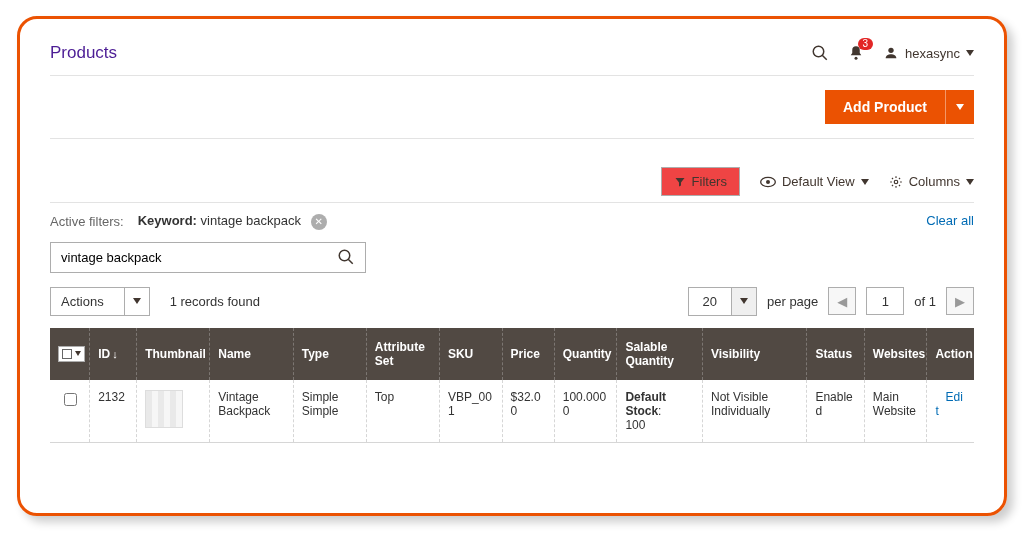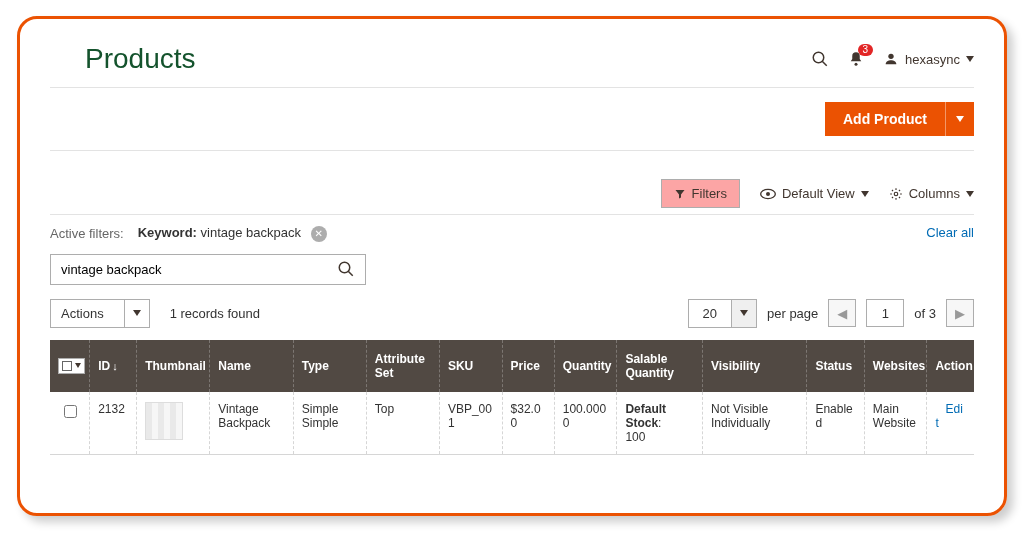--- a/index.html
+++ b/index.html
@@ -23,24 +23,23 @@
     overflow: hidden;
   }
   
   .hdr {
     display: flex;
     align-items: center;
     justify-content: space-between;
     margin-bottom: 12px;
   }
   .page-title {
-    font-size: 28px;
+    font-size: 17px;
     font-weight: 400;
-    color: #14532d;
-    margin-left: 35px;
+    color: #4c1d95;
   }
   .hdr-icons {
     display: flex;
     align-items: center;
     gap: 18px;
   }
   .icon-btn { cursor: pointer; display: inline-flex; align-items: center; }
   .bell-wrap { position: relative; }
   .badge {
     position: absolute;
@@ -104,21 +103,21 @@
   }
   .tb-btn {
     display:inline-flex; align-items:center; gap:6px;
     background:#fff;
     border:1px solid #adadad;
     padding:6px 12px;
     cursor:pointer;
     color:#41362f;
     font-size:13px;
   }
-  .tb-btn.filters { background:#fca5a5; }
+  .tb-btn.filters { background:#ef4444; }
   .tb-plain {
     display:inline-flex; align-items:center; gap:6px;
     cursor:pointer; color:#41362f;
   }
 
   
   .active-filters {
     display:flex; justify-content:space-between;
     padding:10px 0 4px;
     color:#666;
@@ -326,21 +325,21 @@
     <div class="pager">
       <div class="pp-box">
         <span class="num">20</span>
         <span class="ar">
             <span class="tri-down tri-down-dk"></span>
           </span>
       </div>
       <span>per page</span>
       <span class="nav-btn">◀</span>
       <span class="page-num">1</span>
-      <span>of 3</span>
+      <span>of 1</span>
       <span class="nav-btn">▶</span>
     </div>
   </div>
 
   <table class="grid">
     <colgroup>
       <col style="width:38px">
         <col style="width:45px">
         <col style="width:70px">
       <col style="width:80px">

